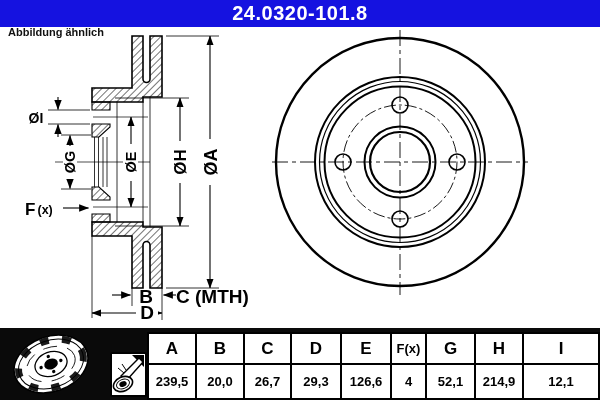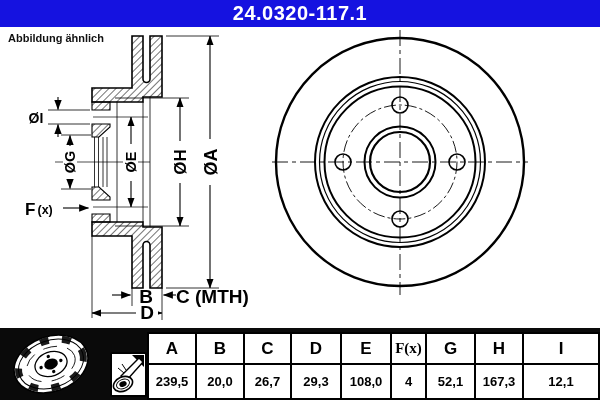--- a/index.html
+++ b/index.html
@@ -3,44 +3,44 @@
 <meta charset="utf-8">
 <style>
   html,body{margin:0;padding:0;background:#fff;}
   #stage{position:relative;width:600px;height:400px;background:#fff;overflow:hidden;
          font-family:"Liberation Sans",sans-serif;}
   
   #header-bar{position:absolute;left:0;top:0;width:600px;height:27px;background:#1512e0;
     display:flex;align-items:center;justify-content:center;gap:42px;}
   #header-bar span{color:#fff;font-size:20px;font-weight:bold;letter-spacing:.5px;line-height:27px;}
   
-  #note{position:absolute;left:8px;top:31px;font-size:11px;font-weight:bold;color:#111;line-height:1.3;}
+  #note{position:absolute;left:8px;top:25px;font-size:11px;font-weight:bold;color:#111;line-height:1.3;}
   
   #drawing{position:absolute;left:0;top:27px;}
   
   #bottom-strip{position:absolute;left:0;top:328px;width:600px;height:72px;background:#0a0a0a;}
   #powerdisc{position:absolute;left:2px;top:333px;}
   #coat-box{position:absolute;left:110px;top:352px;width:37px;height:45px;background:#fff;
     border:2px solid #000;border-radius:2px;box-sizing:border-box;}
   
   #spec-table{position:absolute;left:147px;top:332px;border-collapse:collapse;table-layout:fixed;background:#fff;}
   #spec-table td{border:2px solid #000;background:#fff;text-align:center;vertical-align:middle;
     color:#000;font-weight:bold;padding:0;overflow:hidden;}
   #spec-table tr.hdr td{height:29px;font-size:17px;}
   #spec-table tr.val td{height:33px;font-size:13px;}
-  #spec-table tr.hdr td.fx{font-size:15px;font-family:Liberation Serif, serif;}
+  #spec-table tr.hdr td.fx{font-size:13px;}
   svg text{font-family:"Liberation Sans",sans-serif;font-weight:bold;fill:#000;}
 </style>
 </head>
 <body>
 
 <div id="stage">
 
   <div id="header-bar">
-    <span>24.0320-117.1</span>
+    <span>24.0320-101.8</span>
   </div>
 
   <div id="note">
     <div>Abbildung ähnlich</div>
   </div>
 
   <svg id="drawing" width="600" height="303" viewBox="0 0 600 303">
     <defs>
       <pattern id="hatch" patternUnits="userSpaceOnUse" width="5" height="5" patternTransform="rotate(45)">
         <line x1="0" y1="0" x2="0" y2="5" stroke="#000" stroke-width="1.1"></line>
@@ -191,22 +191,22 @@
         <td class="fx">F(x)</td>
         <td>G</td>
         <td>H</td>
         <td>I</td>
       </tr>
       <tr class="val">
         <td>239,5</td>
         <td>20,0</td>
         <td>26,7</td>
         <td>29,3</td>
-        <td>108,0</td>
+        <td>126,6</td>
         <td>4</td>
         <td>52,1</td>
-        <td>167,3</td>
+        <td>214,9</td>
         <td>12,1</td>
       </tr>
     </tbody>
   </table>
 
 </div>
 
 </body></html>

